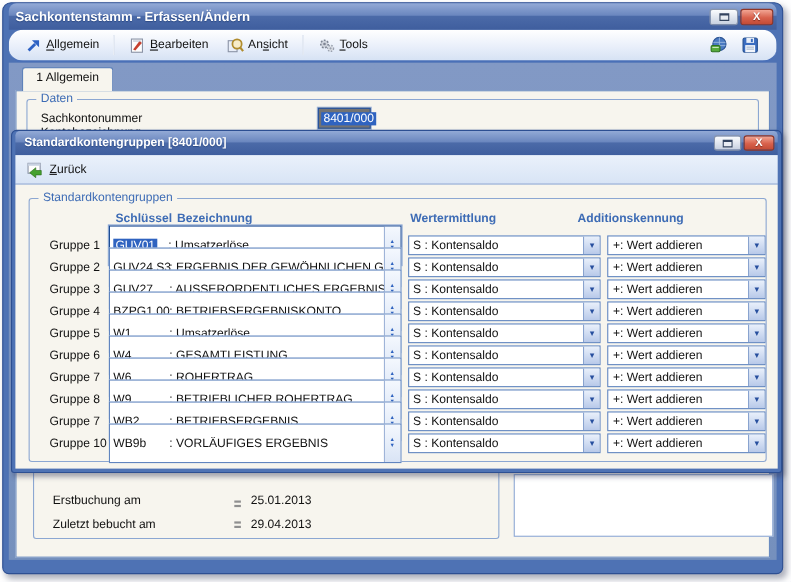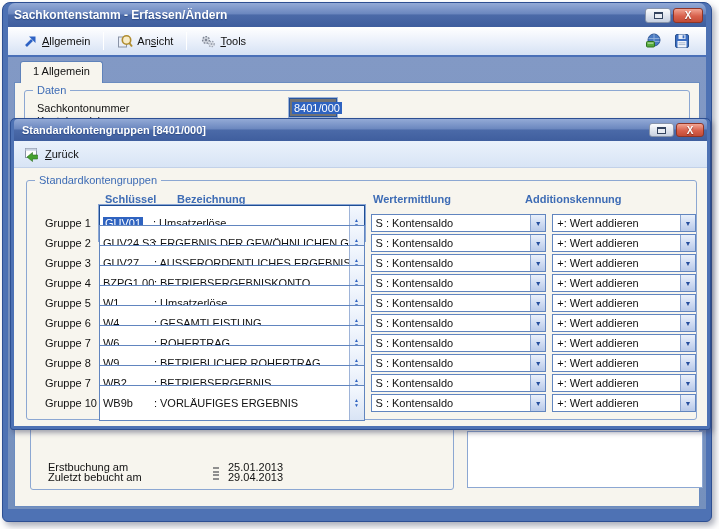--- a/index.html
+++ b/index.html
@@ -13,21 +13,21 @@
     border-radius:7px 7px 0 0;flex:0 0 24px;}
   .titletext{color:#fff;font-weight:bold;font-size:12px;flex:1;text-shadow:0 1px 1px #2c4a84;
     white-space:nowrap;overflow:hidden;}
   .wbtns{display:flex;gap:2px;align-items:center;}
   .wbtn{height:15px;border-radius:3px;display:flex;align-items:center;justify-content:center;cursor:default;}
   .wbtn.restore{width:26px;background:linear-gradient(#fbfcfe,#c7d0e0);border:1px solid #8894ab;}
   .wbtn.restore .sq{width:9px;height:7px;border:1px solid #33435f;border-top-width:2px;background:#e8ecf3;}
   .wbtn.close{width:30px;background:linear-gradient(#f2a694,#d8614c 55%,#c24b36);border:1px solid #8f3526;
     color:#fff;font-weight:bold;font-size:10px;text-shadow:0 1px 1px #7e2a1c;}
   .toolbar{flex:0 0 30px;background:linear-gradient(#ffffff,#e9effa 55%,#d6e2f4);
-    border-bottom:2px solid #4a70b8;display:flex;align-items:center;padding:0 8px;gap:2px;}
+    border-bottom:2px solid #4a70b8;display:flex;align-items:center;padding:0 8px;gap:2px;border-radius:13px;}
   .mitem{display:flex;align-items:center;gap:4px;font-size:11px;color:#111;padding:3px 7px;border-radius:2px;}
   .msep{width:1px;height:18px;background:#9db2d3;border-right:1px solid #ffffff;margin:0 4px;}
   .ticons{margin-left:auto;display:flex;gap:12px;align-items:center;padding-right:8px;}
   .content{flex:1;position:relative;background:linear-gradient(#8299c5,#7590bd);}
   .tab{position:absolute;left:12px;top:4px;height:22px;padding:3px 12px 0 12px;background:#f7f5ee;
     border:1px solid #5f82ba;border-bottom:none;border-radius:3px 3px 0 0;font-size:11px;color:#111;z-index:2;}
   .panel{position:absolute;left:6px;right:6px;top:25px;bottom:2px;background:#f7f5ee;
     border:1px solid #6b8cc0;z-index:1;}
   .gbox{position:absolute;border:1px solid #8ca7d2;border-radius:3px;}
   .glabel-tag{position:absolute;top:-7px;left:8px;background:#f7f5ee;padding:0 4px;color:#3e6cb5;font-size:11px;}
@@ -54,21 +54,21 @@
   .dialog .wbtn{height:14px;}
   .dialog .wbtn.restore{width:25px;}
   .dialog .wbtn.close{width:28px;}
   .dtoolbar{flex:0 0 27px;background:linear-gradient(#eaf1fb,#d8e4f5);border-bottom:1px solid #c2d1e8;
     display:flex;align-items:center;padding:0 10px;}
   .backitem{display:flex;align-items:center;gap:5px;font-size:11px;color:#111;}
   .dcontent{flex:1;background:#f7f5ee;position:relative;}
   .stdgrp{left:12px;top:12px;right:10px;bottom:6px;}
   .hdr{position:absolute;top:12px;left:0;right:0;height:14px;font-size:11px;color:#3e6cb5;}
   .hdr span{position:absolute;top:0;white-space:nowrap;font-weight:bold;}
-  .h-key{left:78px;} .h-bez{left:150px;} .h-wert{left:346px;} .h-add{left:498px;}
+  .h-key{left:78px;} .h-bez{left:134px;} .h-wert{left:346px;} .h-add{left:498px;}
   .rows{position:absolute;top:32px;left:0;right:0;}
   .grow{height:20px;display:flex;align-items:center;padding-left:18px;}
   .grow .glabel{width:54px;font-size:11px;color:#111;}
   .keyfield{width:266px;height:36px;background:#fff;border:1px solid #6185bf;display:flex;
     align-items:center;font-size:11px;color:#111;overflow:hidden;}
   .keyfield.focused{border-color:#1e4d94;box-shadow:0 0 0 1px #8aa6d4;}
   .keyfield .key{width:54px;padding-left:3px;white-space:nowrap;}
   .keyfield .key.sel{background:#2f63c0;color:#fff;width:auto;min-width:40px;margin-left:3px;padding:0 2px;}
   .keyfield .key.sel + .desc{margin-left:10px;}
   .keyfield .desc{flex:1;white-space:nowrap;overflow:hidden;}
@@ -104,20 +104,28 @@
   <div class="toolbar">
     <span class="mitem">
       <svg width="15" height="15" viewBox="0 0 15 15">
           <path d="M3 12 L9 6" stroke="#2e62c4" stroke-width="2.6" fill="none"></path>
           <polygon points="6,2.5 12.5,2.5 12.5,9" fill="#2e62c4"></polygon>
         </svg>
       <span><u>A</u>llgemein</span>
     </span>
     <span class="msep"></span>
     <span class="mitem">
+      <svg width="15" height="15" viewBox="0 0 15 15">
+          <rect x="2.5" y="1.5" width="10" height="12" fill="#fdfdfd" stroke="#8a93a6"></rect>
+          <polygon points="4,11 10,3 12,5 6,12" fill="#c6402f"></polygon>
+          <rect x="4" y="2.8" width="7" height="1" fill="#b9c2d2"></rect>
+        </svg>
+      <span><u>B</u>earbeiten</span>
+    </span>
+    <span class="mitem">
       <svg width="16" height="15" viewBox="0 0 16 15">
           <rect x="1.5" y="3" width="8" height="10" fill="#e9eef8" stroke="#8a93a6"></rect>
           <circle cx="9.5" cy="6" r="4.2" fill="#f7ecc9" stroke="#b08c2e" stroke-width="1.6"></circle>
           <line x1="12.3" y1="9" x2="15" y2="12.5" stroke="#b08c2e" stroke-width="2"></line>
         </svg>
       <span>An<u>s</u>icht</span>
     </span>
     <span class="msep"></span>
     <span class="mitem">
       <svg width="16" height="15" viewBox="0 0 16 15">
@@ -154,21 +162,21 @@
         <span class="glabel-tag">Daten</span>
         <span class="formlabel" style="position:absolute;left:12px;top:11px;">Sachkontonummer</span>
         <span class="konto-input">
           <span class="selval">8401/000</span>
         </span>
         <span class="clippedrow">Kontobezeichnung</span>
       </div>
 
       <div class="gbox bottomgrp">
         <span class="clipped-label-strip"></span>
-        <div class="brow" style="top:36px;align-items:flex-end;">
+        <div class="brow" style="top:24px;align-items:flex-end;">
           <span class="blabel">Erstbuchung am</span>
           <span class="bullet"></span>
           <span>25.01.2013</span>
         </div>
         <div class="brow" style="top:46px;">
           <span class="blabel">Zuletzt bebucht am</span>
           <span class="bullet"></span>
           <span>29.04.2013</span>
         </div>
       </div>

